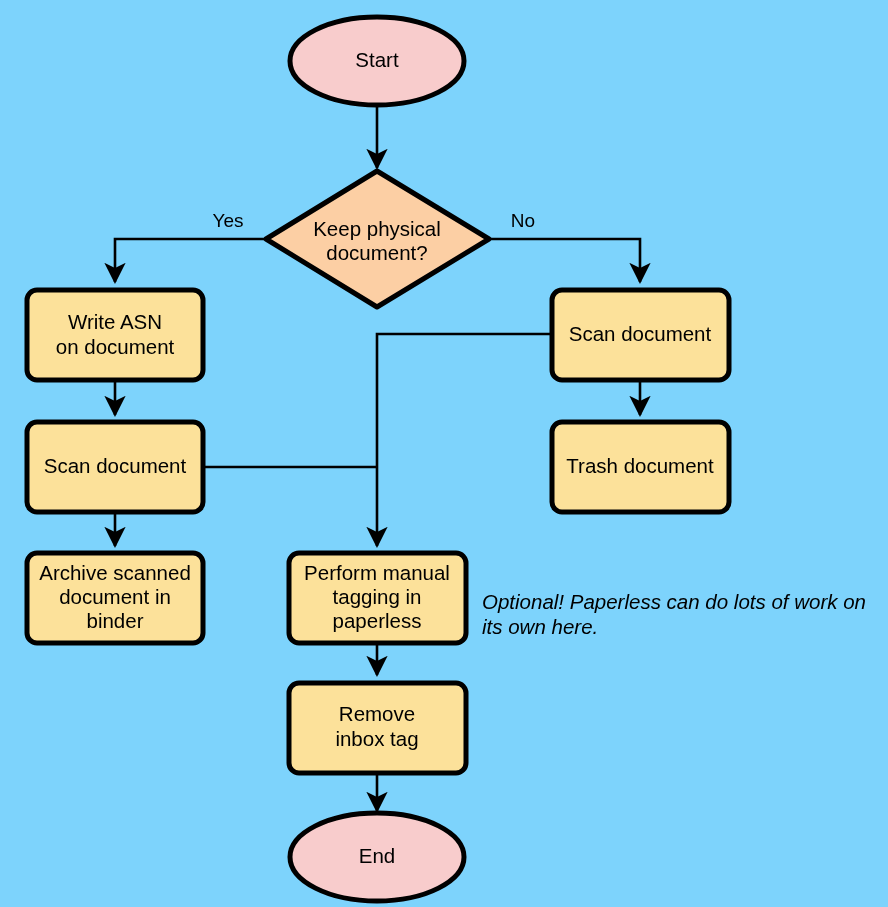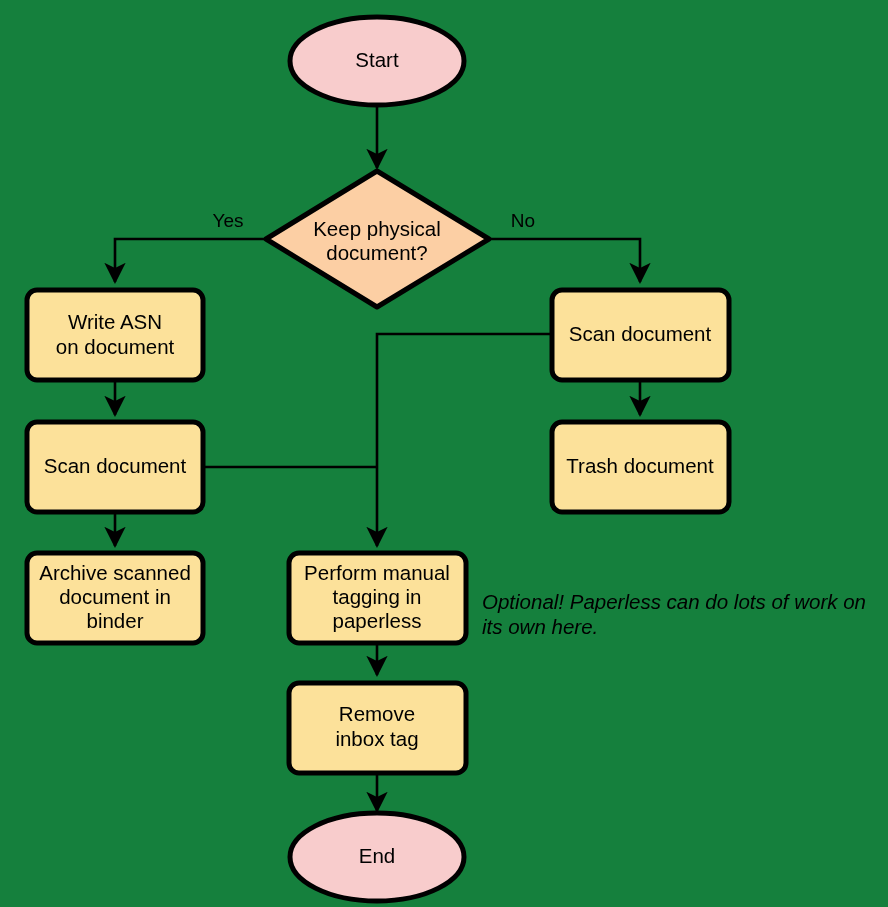--- a/index.html
+++ b/index.html
@@ -7,21 +7,21 @@
     padding: 0;
     background: #ffffff;
   }
   body {
     font-family: "Liberation Sans", sans-serif;
   }
   #canvas {
     position: relative;
     width: 888px;
     height: 907px;
-    background: #15803d;
+    background: #7dd3fc;
     overflow: hidden;
   }
   #flow-svg {
     position: absolute;
     left: 0;
     top: 0;
     width: 888px;
     height: 907px;
   }
   .node-label {

